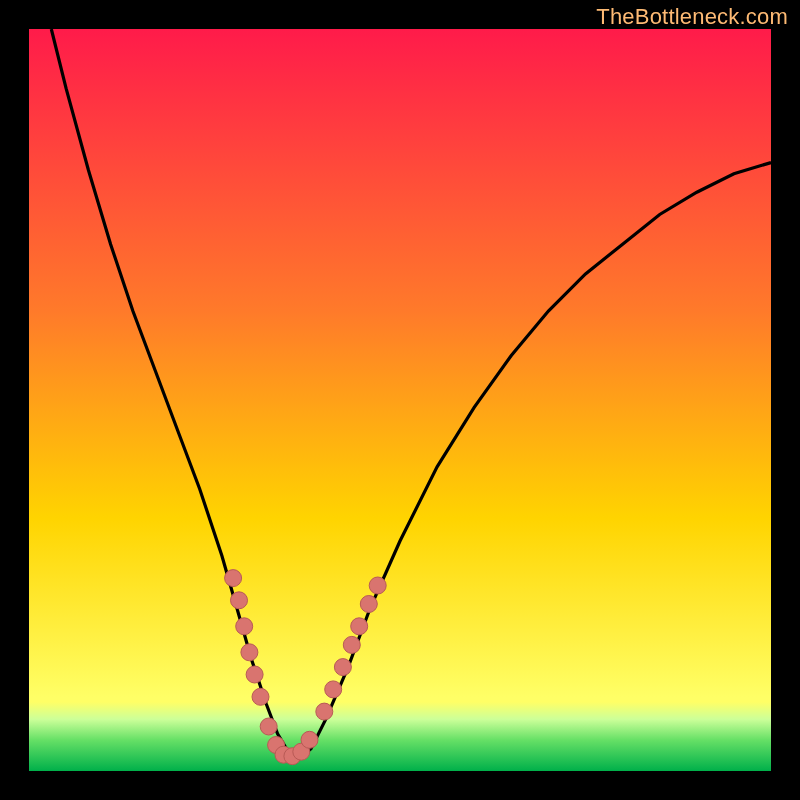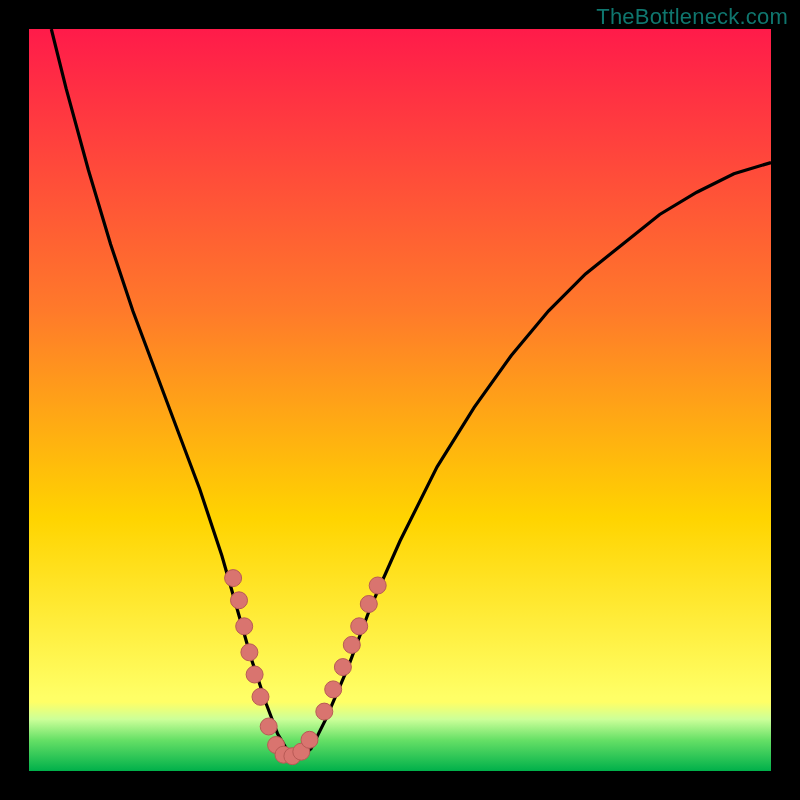--- a/index.html
+++ b/index.html
@@ -28,21 +28,21 @@
   .green-band {
     position: absolute;
     left: 29px;
     width: 742px;
     
   }
   .watermark {
     position: absolute;
     top: 4px;
     right: 12px;
-    color: #0f766e;
+    color: #fdba74;
     font-size: 22px;
     font-weight: 500;
     letter-spacing: 0.2px;
   }
   svg.curve {
     position: absolute;
     left: 29px;
     top: 29px;
     width: 742px;
     height: 742px;

